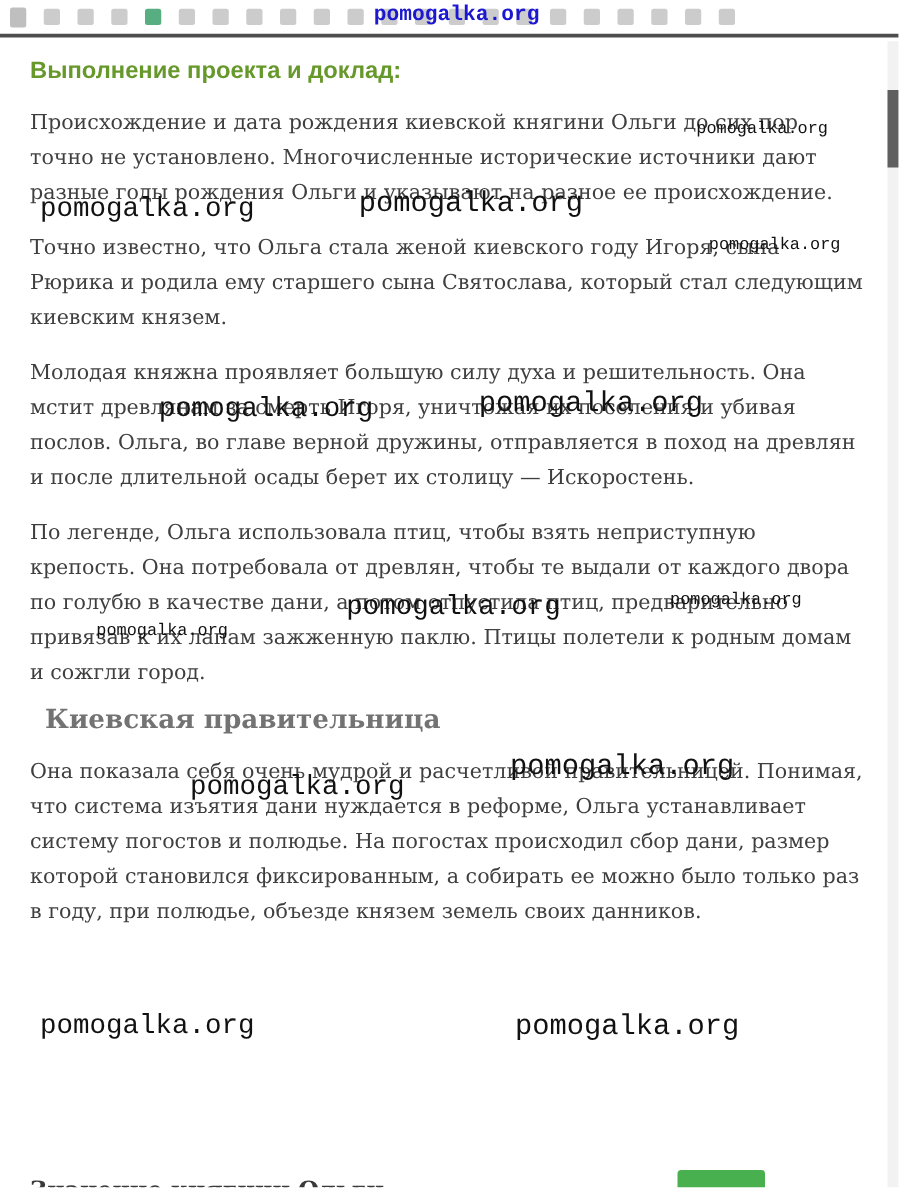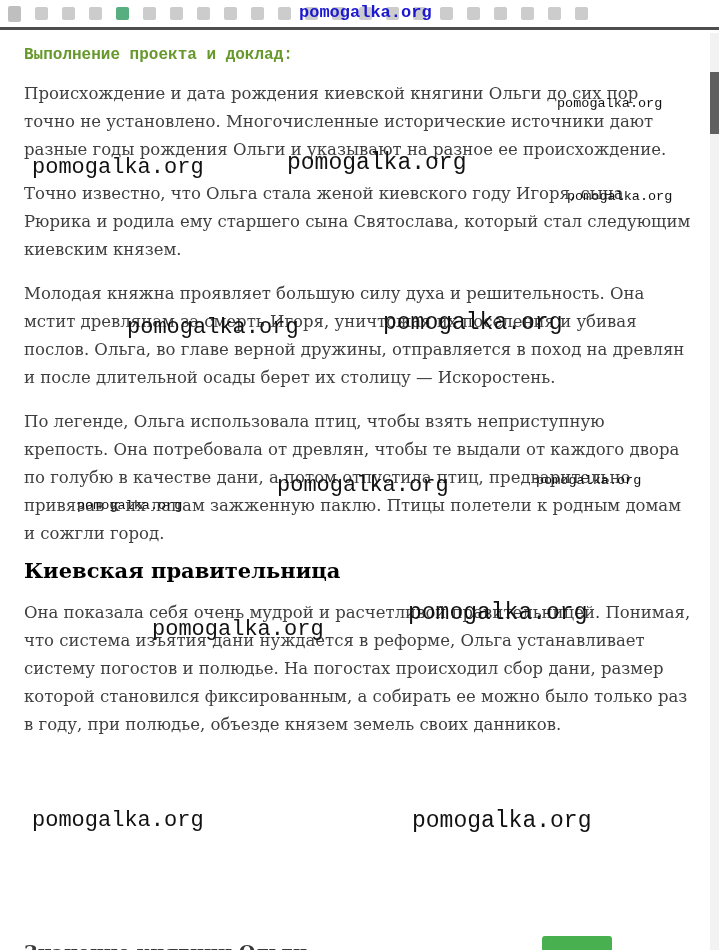--- a/index.html
+++ b/index.html
@@ -31,30 +31,30 @@
   }
   .tb-icon.green { background:#3aa06a; }
   .tb-icon.tall { height:16px; background:#b4b4b4; }
 
   
   .content {
     padding:16px 26px 0 24px;
     color:#3f3f3f;
   }
   .content h2.h1 {
-    font-family:Liberation Mono, monospace;
-    font-size:16px; font-weight:bold;
+    font-family:Liberation Sans, sans-serif;
+    font-size:19px; font-weight:bold;
     color:#67982b;
     margin:0 0 16px 0;
   }
   .content h2.h2 {
     font-family:"DejaVu Serif", serif;
     font-size:21px; font-weight:bold;
-    color:#000000;
-    margin:10px 0 10px 0;
+    color:#737373;
+    margin:10px 0 10px 12px;
   }
   .content p {
     font-size:16.5px;
     line-height:28px;
     margin:16px 0 8px 0;
     color:#3f3f3f;
   }
 
   
   .wm {

